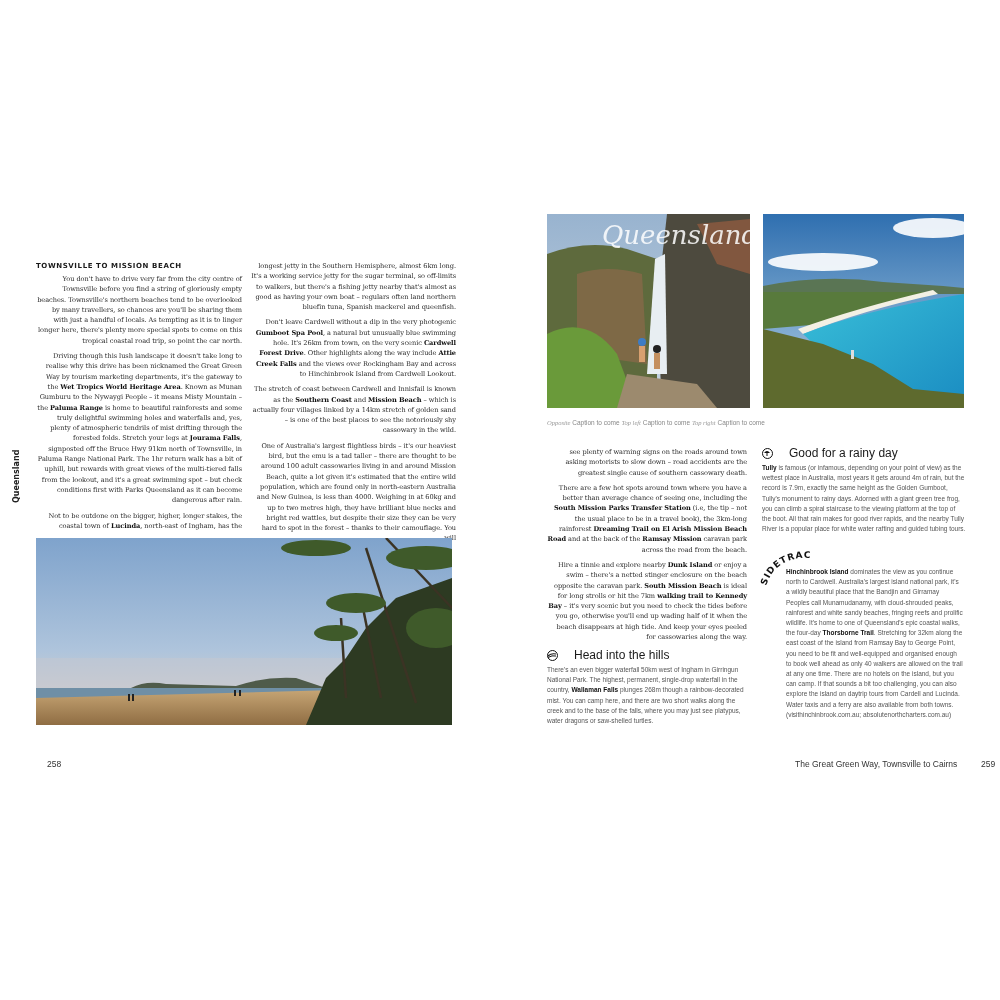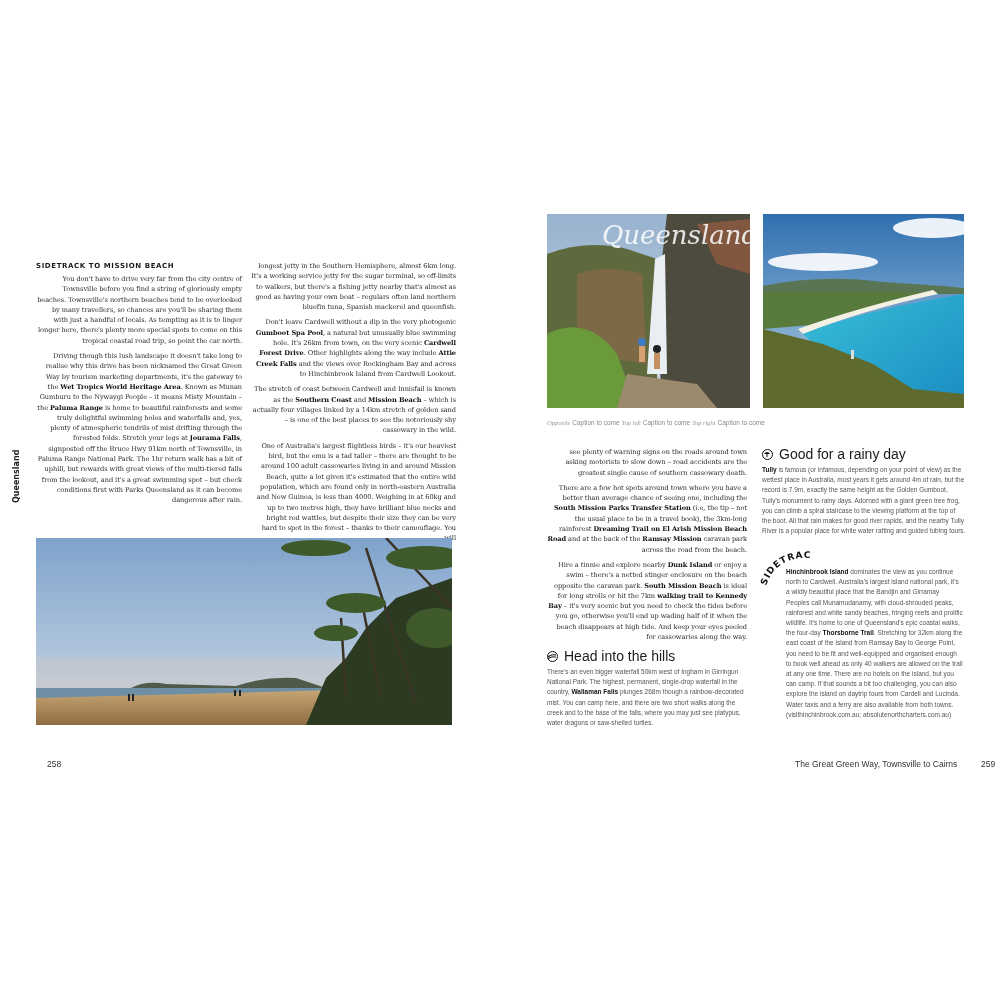--- a/index.html
+++ b/index.html
@@ -3,38 +3,39 @@
 <meta charset="utf-8">
 <style>
   html,body{margin:0;padding:0;background:#fff;}
   body{width:1000px;height:1000px;position:relative;overflow:hidden;font-family:"Liberation Serif",serif;color:#222;}
   .abs{position:absolute;}
   .serif{font-family:"DejaVu Serif","Liberation Serif",serif;font-size:6.6px;line-height:10.3px;color:#2a2a2a;letter-spacing:-0.05px;}
   .serif p{margin:0 0 5px 0;text-align:right;}
   .sans{font-family:"Liberation Sans","DejaVu Sans",sans-serif;font-size:6.5px;line-height:10.2px;color:#555;}
   b{color:#111;font-weight:bold;}
   .heading{font-family:"DejaVu Sans","Liberation Sans",sans-serif;font-weight:bold;font-size:7px;letter-spacing:0.6px;color:#1a1a1a;}
-  .boxhead{font-family:"Liberation Sans","DejaVu Sans",sans-serif;font-size:14px;color:#1a1a1a;display:flex;align-items:center;gap:6px;}
+  .boxhead{font-family:"Liberation Sans","DejaVu Sans",sans-serif;font-size:12px;color:#1a1a1a;display:flex;align-items:center;gap:16px;}
   .icon-circle{width:11px;height:11px;border:1.6px solid #111;border-radius:50%;box-sizing:border-box;position:relative;display:inline-block;}
   .caption{font-family:"Liberation Sans",sans-serif;font-size:6.5px;color:#888;}
   .caption i{font-family:"Liberation Serif",serif;font-style:italic;color:#999;}
   .folio{font-family:"Liberation Sans",sans-serif;font-size:8.5px;color:#333;margin-left:9px;}
   .photo{overflow:hidden;}
   .vert{transform:rotate(-90deg);transform-origin:left top;font-family:"DejaVu Sans",sans-serif;font-weight:bold;font-size:8px;color:#222;white-space:nowrap;}
 </style>
 </head>
 <body>
 
 <div class="abs vert" style="left:12px;top:503px;">Queensland</div>
 
-<div class="abs heading" style="left:36px;top:262px;">SIDETRACK TO MISSION BEACH</div>
+<div class="abs heading" style="left:36px;top:262px;">TOWNSVILLE TO MISSION BEACH</div>
 
 <div class="abs serif" style="left:36px;top:274px;width:206px;">
     <p>You don't have to drive very far from the city centre of Townsville before you find a string of gloriously empty beaches. Townsville's northern beaches tend to be overlooked by many travellers, so chances are you'll be sharing them with just a handful of locals. As tempting as it is to linger longer here, there's plenty more special spots to come on this tropical coastal road trip, so point the car north.</p>
     <p>Driving though this lush landscape it doesn't take long to realise why this drive has been nicknamed the Great Green Way by tourism marketing departments, it's the gateway to the <b>Wet Tropics World Heritage Area</b>. Known as Munan Gumburu to the Nywaygi People – it means Misty Mountain – the <b>Paluma Range</b> is home to beautiful rainforests and some truly delightful swimming holes and waterfalls and, yes, plenty of atmospheric tendrils of mist drifting through the forested folds. Stretch your legs at <b>Jourama Falls</b>, signposted off the Bruce Hwy 91km north of Townsville, in Paluma Range National Park. The 1hr return walk has a bit of uphill, but rewards with great views of the multi-tiered falls from the lookout, and it's a great swimming spot – but check conditions first with Parks Queensland as it can become dangerous after rain.</p>
+    <p>Not to be outdone on the bigger, higher, longer stakes, the coastal town of <b>Lucinda</b>, north-east of Ingham, has the</p>
   </div>
 
 <div class="abs serif" style="left:250px;top:261px;width:206px;">
     <p>longest jetty in the Southern Hemisphere, almost 6km long. It's a working service jetty for the sugar terminal, so off-limits to walkers, but there's a fishing jetty nearby that's almost as good as having your own boat – regulars often land northern bluefin tuna, Spanish mackerel and queenfish.</p>
     <p>Don't leave Cardwell without a dip in the very photogenic <b>Gumboot Spa Pool</b>, a natural but unusually blue swimming hole. It's 26km from town, on the very scenic <b>Cardwell Forest Drive</b>. Other highlights along the way include <b>Attie Creek Falls</b> and the views over Rockingham Bay and across to Hinchinbrook Island from Cardwell Lookout.</p>
     <p>The stretch of coast between Cardwell and Innisfail is known as the <b>Southern Coast</b> and <b>Mission Beach</b> – which is actually four villages linked by a 14km stretch of golden sand – is one of the best places to see the notoriously shy cassowary in the wild.</p>
     <p>One of Australia's largest flightless birds – it's our heaviest bird, but the emu is a tad taller – there are thought to be around 100 adult cassowaries living in and around Mission Beach, quite a lot given it's estimated that the entire wild population, which are found only in north-eastern Australia and New Guinea, is less than 4000. Weighing in at 60kg and up to two metres high, they have brilliant blue necks and bright red wattles, but despite their size they can be very hard to spot in the forest – thanks to their camouflage. You will</p>
   </div>
 
 <div class="abs photo" style="left:36px;top:538px;width:416px;height:187px;">

